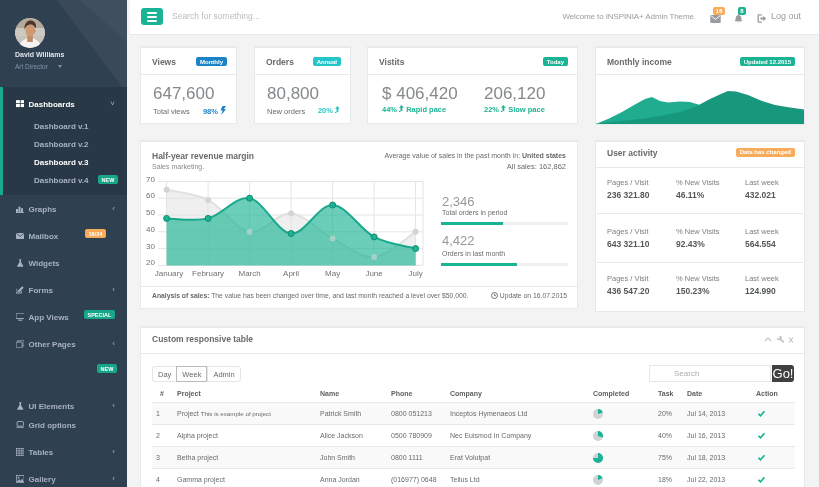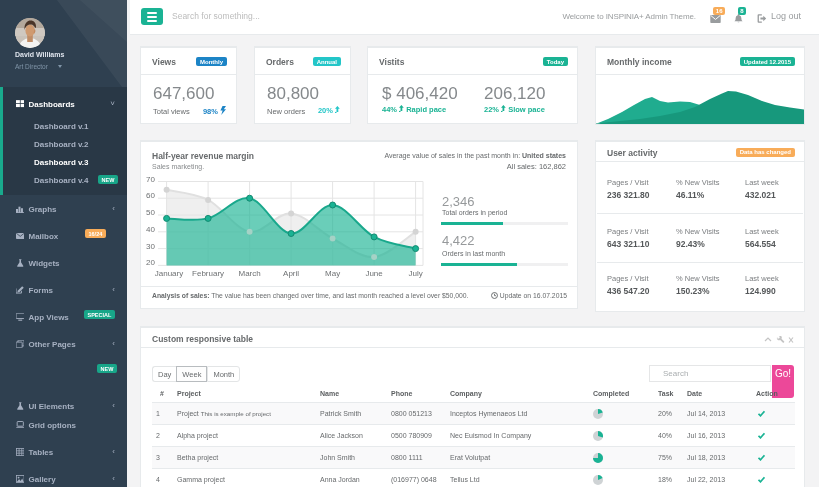--- a/index.html
+++ b/index.html
@@ -26,40 +26,40 @@
 #hamb { position:absolute; left:11px; top:8px; width:22px; height:17px; background:#1ab394; border-radius:3px; }
 #hamb div { position:absolute; left:6px; width:10px; height:2px; background:#fff; border-radius:1px; }
 #searchph { position:absolute; left:42px; top:11px; color:#bcbcbc; font-size:8.5px; }
 #welcome { position:absolute; right:126px; top:12px; color:#999c9e; font-size:8px; letter-spacing:-0.1px; }
 .topico { position:absolute; }
 .tbadge { position:absolute; font-size:6px; font-weight:bold; color:#fff; border-radius:2px; padding:1px 2.5px; }
 #logout { position:absolute; right:21px; top:11px; color:#999c9e; font-size:9px; }
 
 .panel { position:absolute; background:#fff; border:1px solid #e7eaec; border-top:2px solid #e7eaec; }
 .ptitle { position:relative; height:27px; border-bottom:1px solid #e7eaec; }
-.pt2 .ptitle { height:20px; }
+.pt2 .ptitle { height:26px; }
 .pt2 .ptitle .t { top:6px; }
 .pt2 .badge { top:5.5px; }
 .ptitle .t { position:absolute; left:11px; top:9px; font-size:8.5px; font-weight:bold; color:#676a6c; }
 .badge { position:absolute; right:9px; top:9px; font-size:6px; font-weight:bold; color:#fff; border-radius:2px; padding:1.5px 4px; }
 .bg-blue { background:#1c84c6; } .bg-teal { background:#23c6c8; } .bg-green { background:#1ab394; } .bg-orange { background:#f8ac59; }
 .bignum { position:absolute; font-size:17px; color:#85898c; }
 .small-g { font-size:7.5px; color:#676a6c; }
 
 .act-row { position:absolute; left:1px; width:206px; height:48px; border-bottom:1px solid #e7eaec; }
 .al { position:absolute; top:12px; font-size:7.5px; color:#7b7e80; }
 .av { position:absolute; top:24px; font-size:8.5px; font-weight:bold; color:#55585a; }
 
 .btngrp { position:absolute; left:11px; top:38px; height:18px; }
 .btn { display:inline-block; height:16px; line-height:15px; padding:0 5px; font-size:7.5px; color:#676a6c; background:#fff; border:1px solid #e3e5e6; border-right:none; vertical-align:top; }
 .btn:first-child { border-radius:3px 0 0 3px; }
 .btn:last-child { border-radius:0 3px 3px 0; border-right:1px solid #e3e5e6; }
 .btn.active { border:1px solid #b8bcbf; background:#fdfdfd; }
-#search { position:absolute; left:508px; top:37px; width:122px; height:17px; border:1px solid #e5e6e7; font-size:8px; color:#aaaeb0; line-height:16px; padding-left:13px; background:#fff; }
-#gobtn { position:absolute; left:631px; top:37px; width:22px; height:33px; background:#ec4899; color:#fff; font-size:10px; text-align:center; line-height:17px; border-radius:0 3px 3px 0; }
+#search { position:absolute; left:508px; top:37px; width:122px; height:17px; border:1px solid #e5e6e7; font-size:8px; color:#aaaeb0; line-height:16px; padding-left:24px; background:#fff; }
+#gobtn { position:absolute; left:631px; top:37px; width:22px; height:17px; background:#404040; color:#fff; font-size:13px; text-align:center; line-height:17px; border-radius:0 3px 3px 0; }
 #dtable { position:absolute; left:11px; top:58px; width:643px; border-collapse:collapse; font-size:7px; color:#676a6c; table-layout:fixed; white-space:nowrap; }
 #dtable th { text-align:left; font-weight:bold; color:#5b5e60; padding:4px 4px 5px 4px; border-bottom:1px solid #e7eaec; font-size:7px; }
 #dtable td { padding:0 4px; height:22px; border-top:1px solid #e7eaec; }
 #dtable tr.odd { background:#f9f9fa; }
 #dtable td.ck { color:#1ab394; font-weight:bold; font-size:9.5px; padding-left:6px; }
 </style>
 </head>
 <body>
 <div id="page">
 
@@ -380,21 +380,21 @@
     <div class="ptitle">
         <span class="t">Custom responsive table</span>
       <svg style="position:absolute; right:10px; top:8px;" width="30" height="8" viewBox="0 0 30 8">
           <path d="M1,5 L4,2 L7,5" stroke="#c4c4c4" fill="none" stroke-width="1.2"></path>
           <path d="M13.2,1 a2.2,2.2 0 0 0 3,3 l2.5,2.5 a0.9,0.9 0 0 0 1.3,-1.3 l-2.5,-2.5 a2.2,2.2 0 0 0 -3,-3 l1.4,1.4 -0.9,1.3 -1.6,0.2 z" fill="#c4c4c4"></path>
           <path d="M25,1.5 L29,6.5 M29,1.5 L25,6.5" stroke="#c4c4c4" stroke-width="1.2"></path>
         </svg>
     </div>
 
     <div class="btngrp">
-      <span class="btn">Day</span><span class="btn active">Week</span><span class="btn">Month</span>
+      <span class="btn">Day</span><span class="btn active">Week</span><span class="btn">Admin</span>
     </div>
     <div id="search">Search</div>
     <div id="gobtn">Go!</div>
 
     <table id="dtable">
       <thead>
           <tr>
         <th style="width:21px; padding-left:8px;">#</th>
             <th style="width:143px;">Project</th>
             <th style="width:71px;">Name</th>

